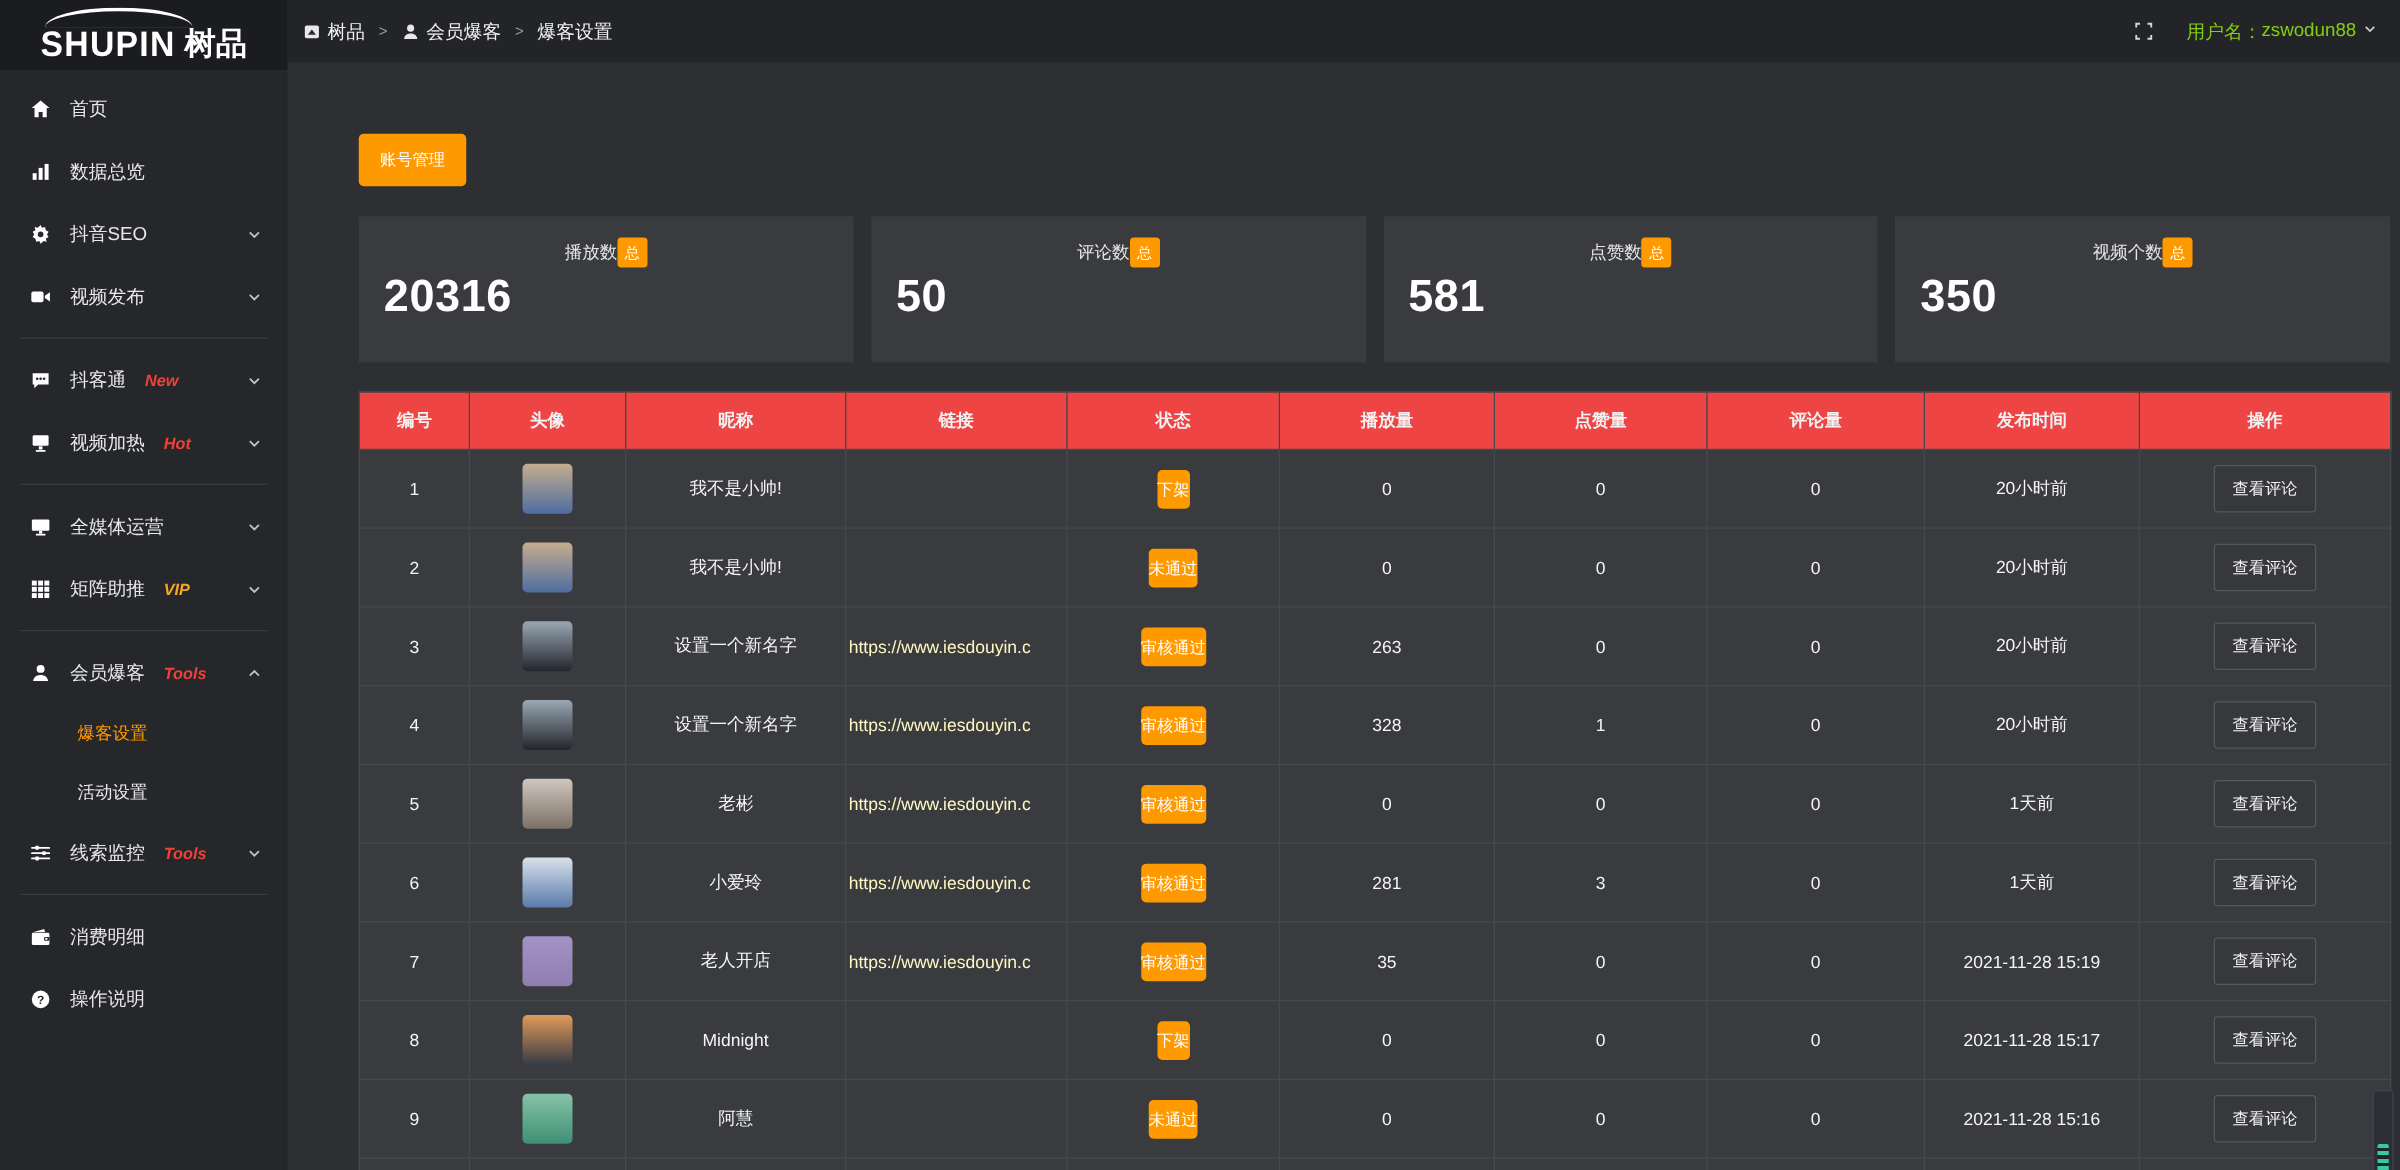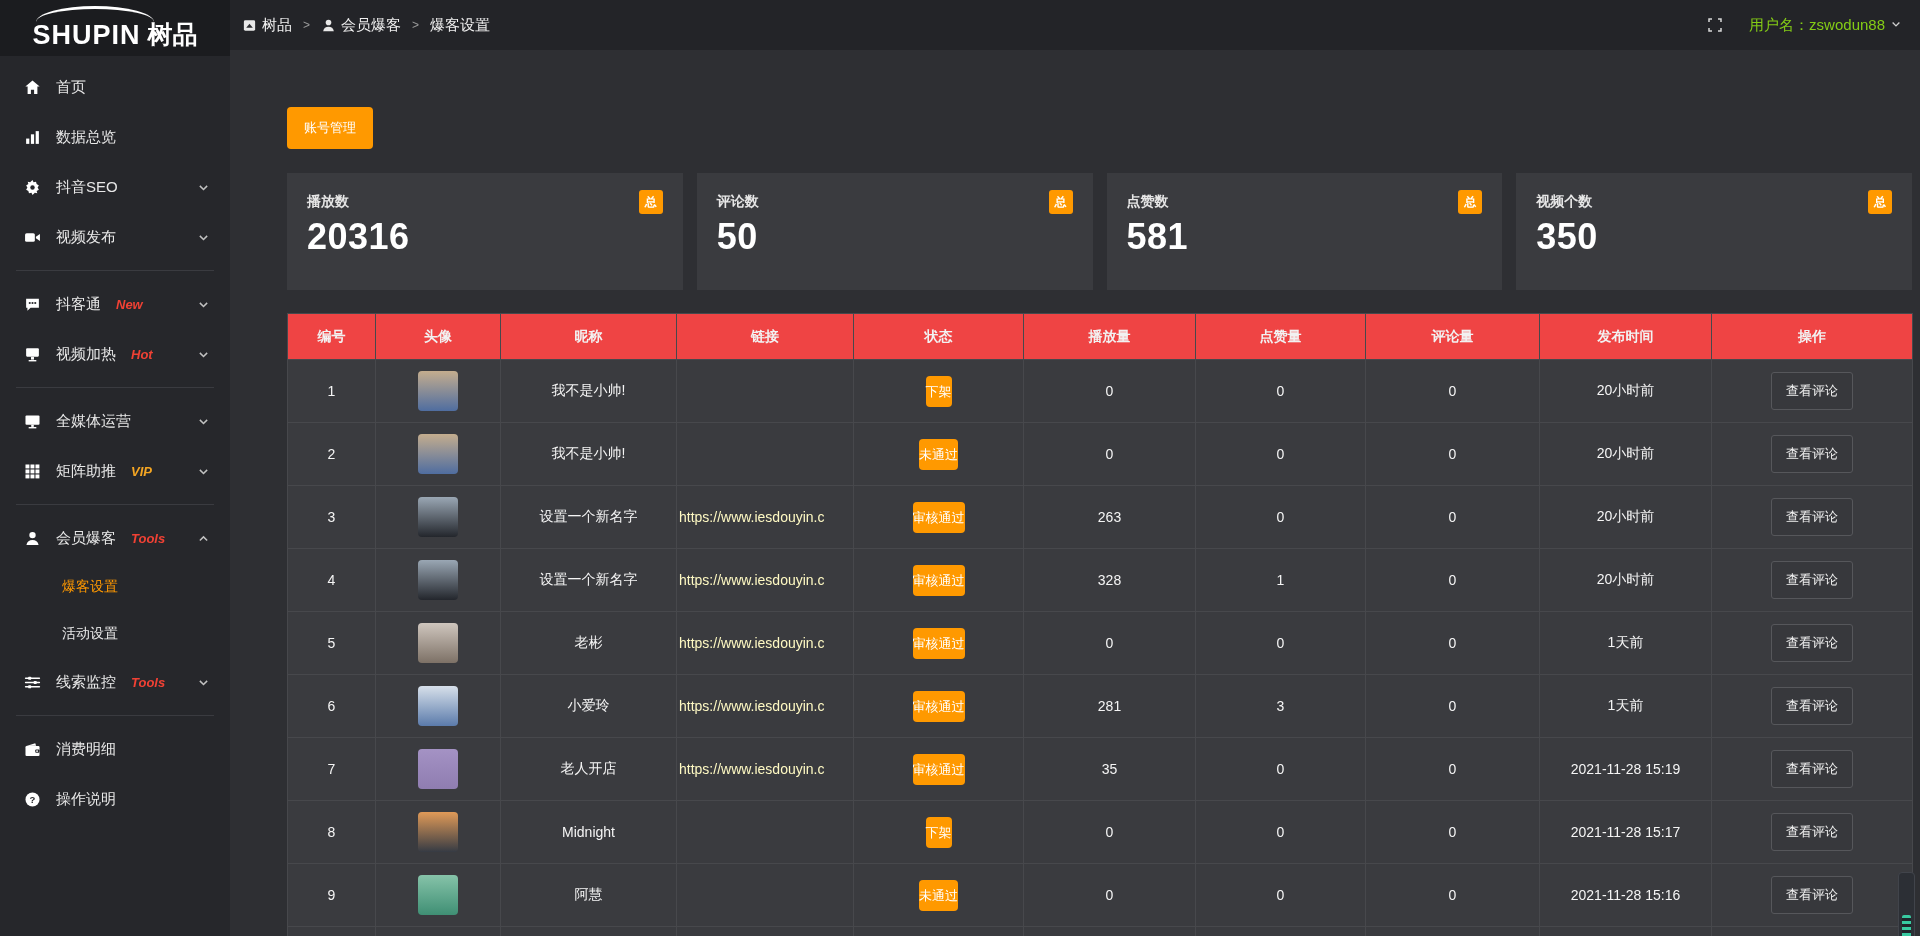--- a/index.html
+++ b/index.html
@@ -41,21 +41,21 @@
   .icon-btn { width:16px; height:16px; color:#d8d8d8; cursor:pointer; }
   .user-box { display:flex; align-items:flex-start; margin-left:26px; font-size:15px; color:#84cc16; cursor:pointer; }
   .user-chevron { width:12px; height:12px; margin-left:5px; color:#cfcfcf; }
 
   
   .main { flex:1; padding:57px 8px 0 57px; overflow:hidden; }
   .promo-btn { background:#ff9900; border:none; border-radius:4px; color:#fff; font-size:13px;
     padding:0 17px; height:42px; cursor:pointer; font-family:inherit; }
   .cards { display:flex; gap:14px; margin-top:24px; width:1625px; }
   .card { flex:1; height:117px; background:#3a3b3f; padding:17px 20px; }
-  .card-top { display:flex; justify-content:space-between; align-items:flex-start;font-weight:bold; }
+  .card-top { display:flex; justify-content:center; align-items:flex-start; }
   .card-label { font-size:14px; color:#e6e6e6; padding-top:3px; }
   .badge-total { width:24px; height:24px; background:#ff9900; color:#fff; font-size:12px;
     display:flex; align-items:center; justify-content:center; border-radius:3px; }
   .card-value { font-size:36px; font-weight:700; color:#fff; margin-top:2px; letter-spacing:.5px; }
 
   .table-wrap { margin-top:23px; }
   table { width:1625px; border-collapse:collapse; table-layout:fixed; background:#3a3b3f; }
   th, td { border:1px solid #47484c; text-align:center; padding:0 4px; }
   th { height:46px; background:#ef4444; font-size:14px; font-weight:700; color:#f2f2f2; }
   td { height:63px; font-size:14px; color:#f5f5f5; }

